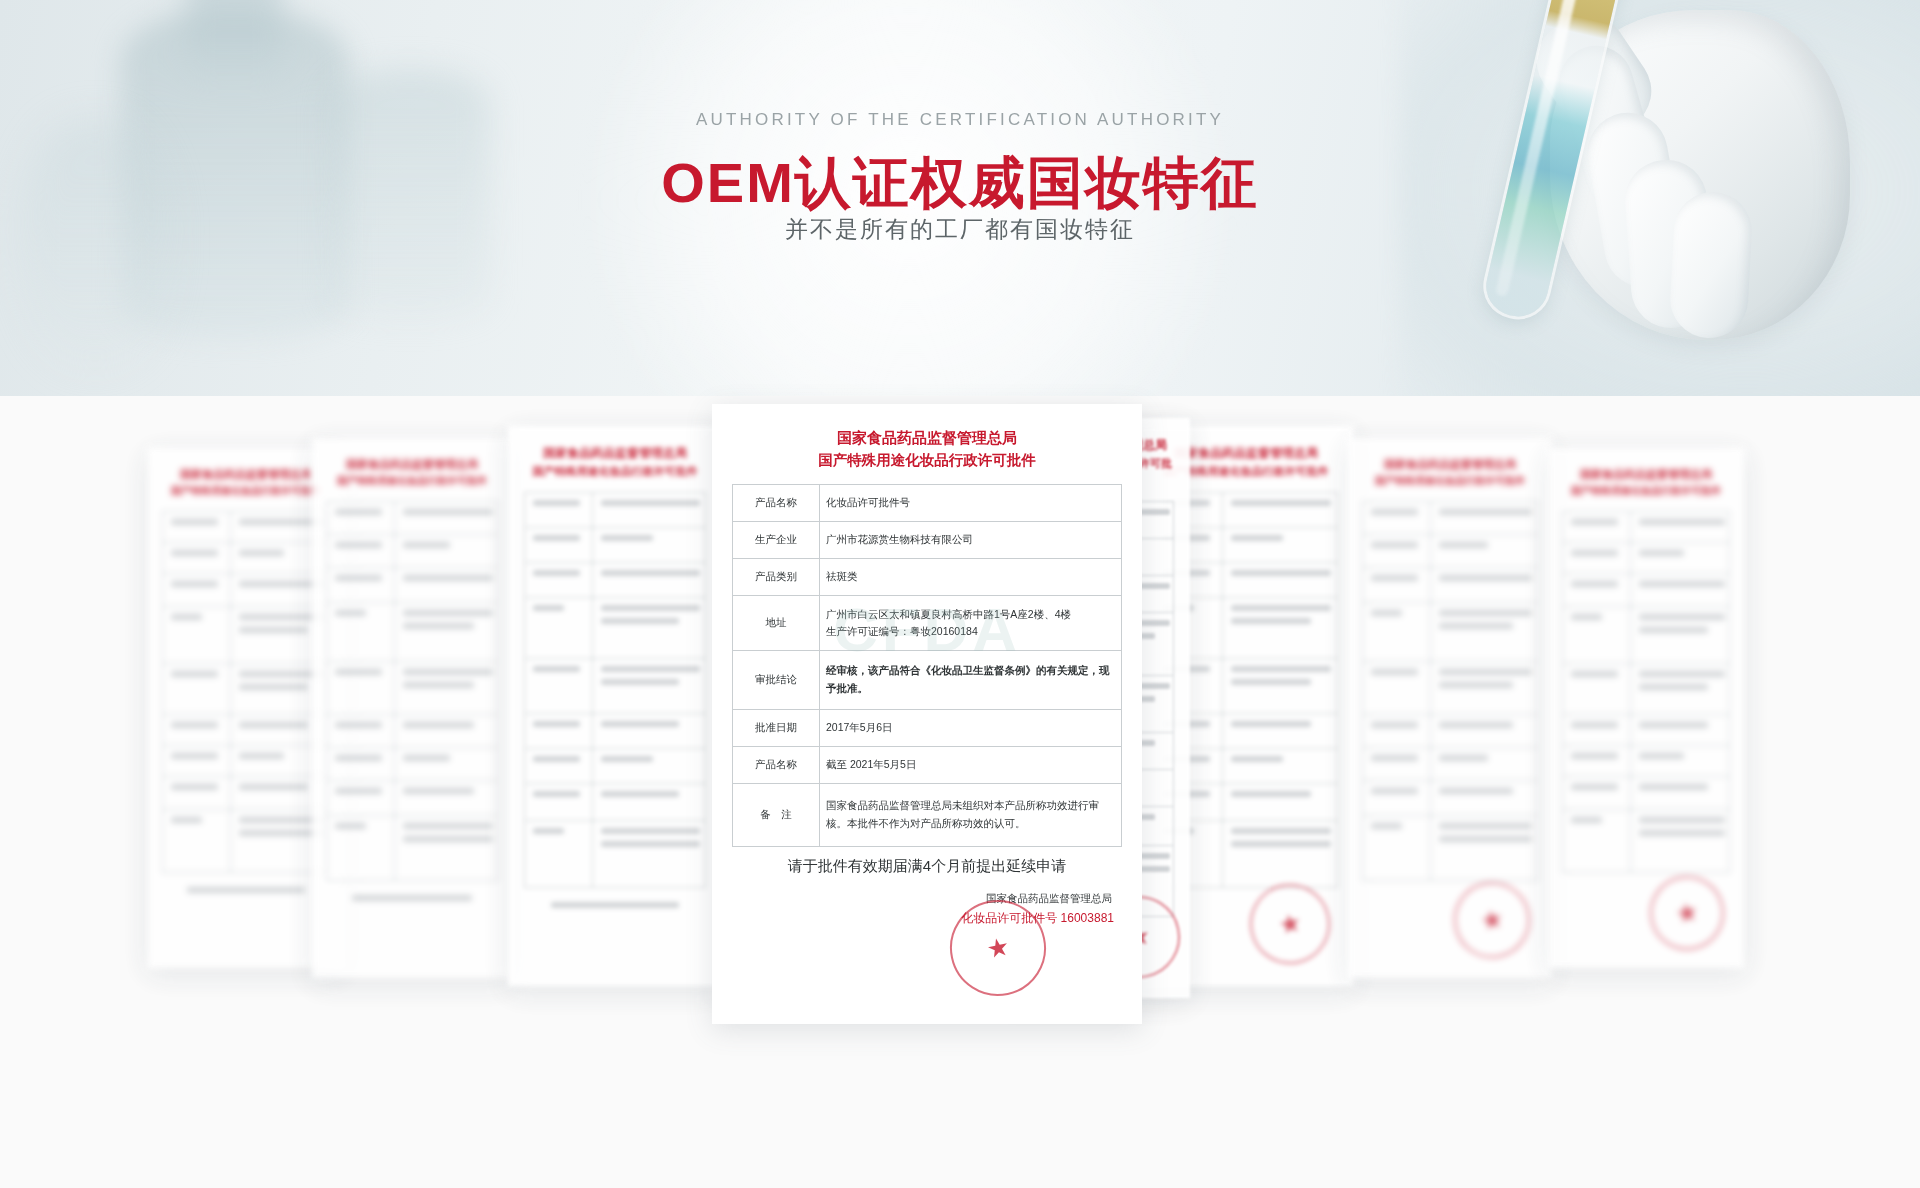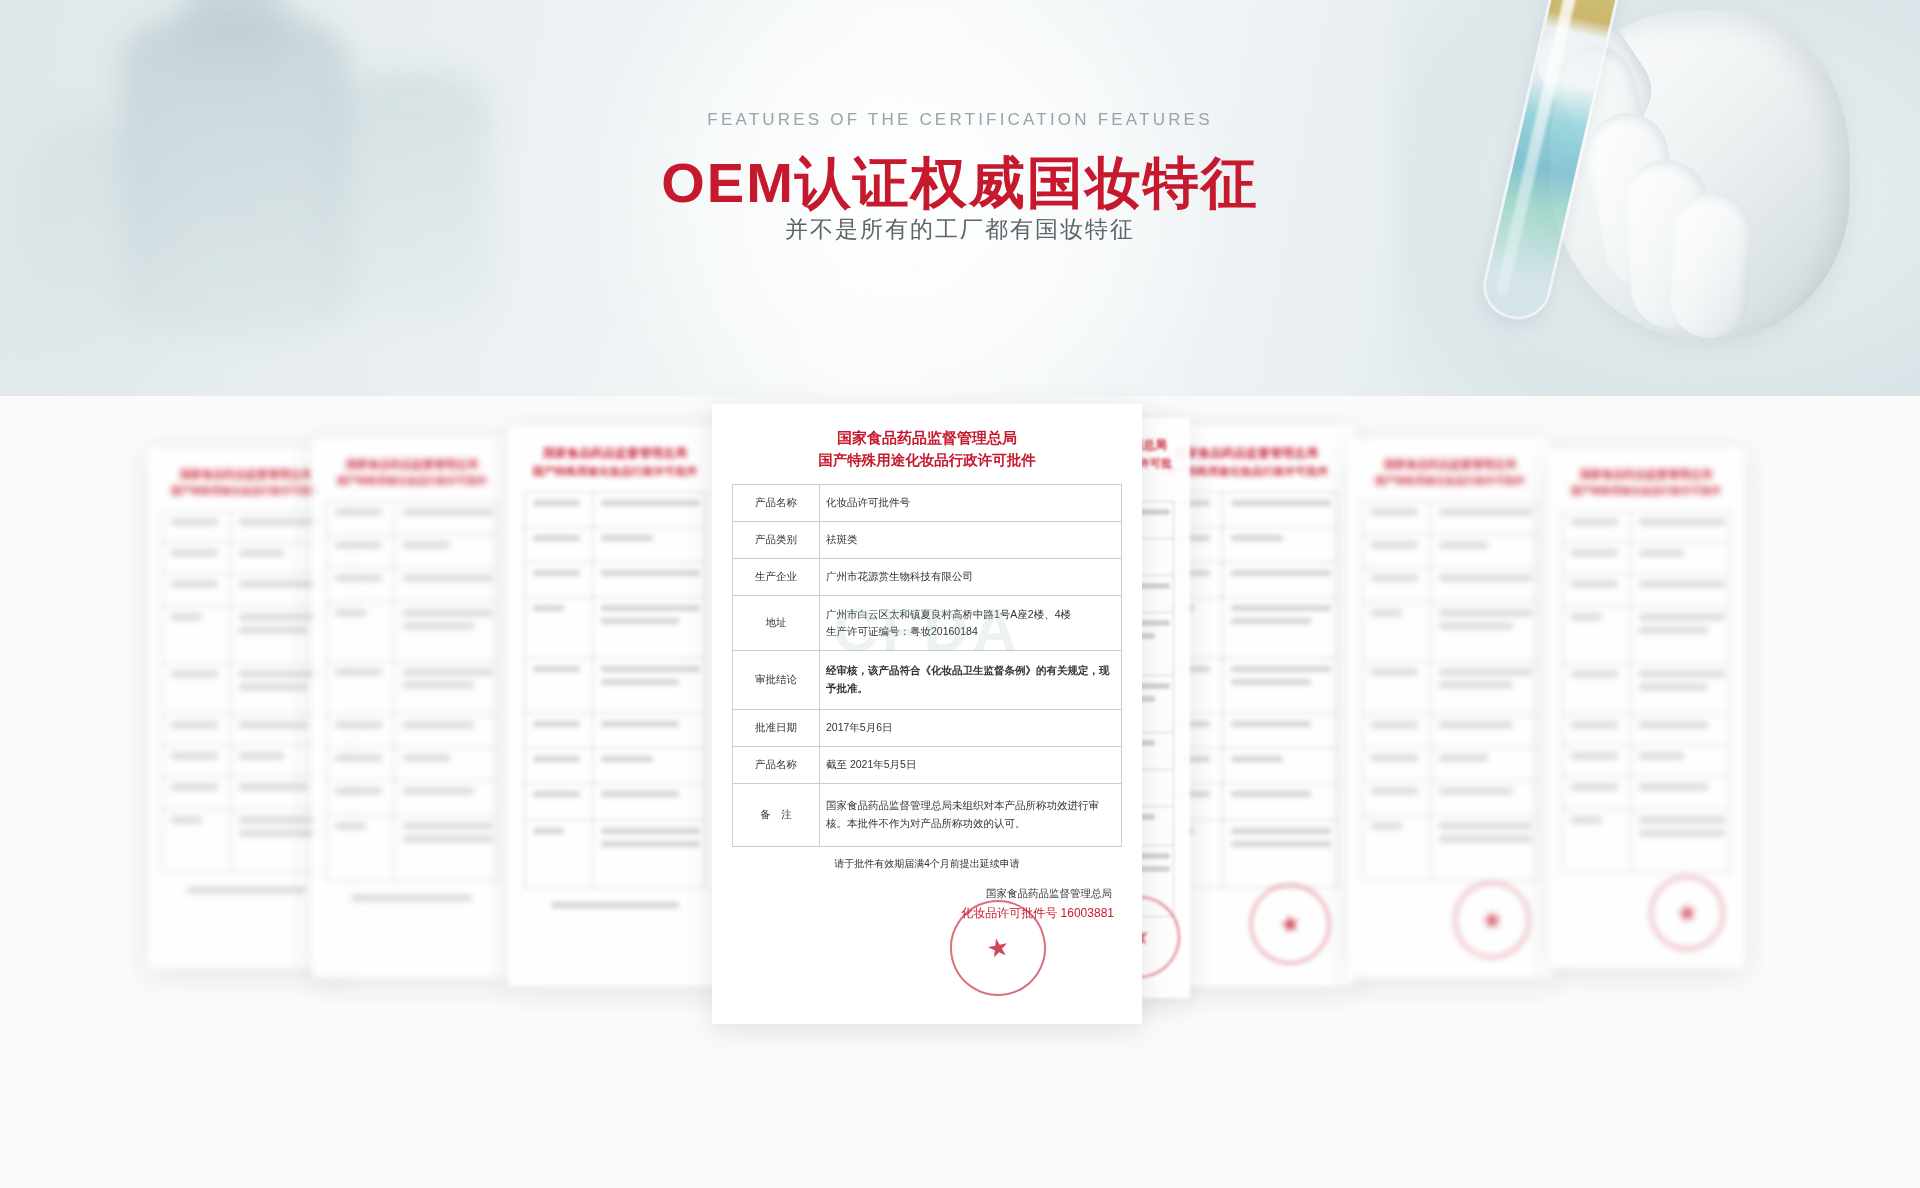--- a/index.html
+++ b/index.html
@@ -305,21 +305,21 @@
       <div class="finger f1"></div>
       <div class="finger f2"></div>
       <div class="finger f3"></div>
       <div class="finger f4"></div>
       <div class="tube"></div>
 
       <div class="tube-shine"></div>
     </div>
 
     <div class="hero-text">
-      <div class="hero-eyebrow">FEATURES OF THE CERTIFICATION FEATURES</div>
+      <div class="hero-eyebrow">AUTHORITY OF THE CERTIFICATION AUTHORITY</div>
       <div class="hero-title">OEM认证权威国妆特征</div>
       <div class="hero-sub">并不是所有的工厂都有国妆特征</div>
     </div>
   </section>
 
   <section class="gallery">
 
     <div class="cert blur3" style="left:148px; top:52px; width:196px; height:520px; padding:18px 14px;">
       <div class="cert-head" style="font-size:11px;">国家食品药品监督管理总局</div>
       <div class="cert-head" style="font-size:10px;">国产特殊用途化妆品行政许可批件</div>
@@ -916,26 +916,26 @@
       <div class="cert-head" style="font-size:15px;">国家食品药品监督管理总局</div>
       <div class="cert-head" style="font-size:14.5px;">国产特殊用途化妆品行政许可批件</div>
 
       <table class="cert-table" style="font-size:10.5px;">
         <tbody>
           <tr>
             <td class="k">产品名称</td>
             <td style="height:26px;">化妆品许可批件号</td>
           </tr>
           <tr>
+            <td class="k">生产企业</td>
+            <td style="height:26px;">广州市花源赏生物科技有限公司</td>
+          </tr>
+          <tr>
             <td class="k">产品类别</td>
             <td style="height:26px;">祛斑类</td>
-          </tr>
-          <tr>
-            <td class="k">生产企业</td>
-            <td style="height:26px;">广州市花源赏生物科技有限公司</td>
           </tr>
           <tr>
             <td class="k">地址</td>
             <td style="height:44px; white-space:pre-line; line-height:1.6;">广州市白云区太和镇夏良村高桥中路1号A座2楼、4楼
 生产许可证编号：粤妆20160184</td>
           </tr>
           <tr>
             <td class="k">审批结论</td>
             <td style="height:48px; line-height:1.7;font-weight:bold;">经审核，该产品符合《化妆品卫生监督条例》的有关规定，现予批准。</td>
           </tr>
@@ -947,21 +947,21 @@
             <td class="k">产品名称</td>
             <td style="height:26px;">截至 2021年5月5日</td>
           </tr>
           <tr>
             <td class="k">备　注</td>
             <td style="height:52px; line-height:1.7;">国家食品药品监督管理总局未组织对本产品所称功效进行审核。本批件不作为对产品所称功效的认可。</td>
           </tr>
         </tbody>
       </table>
 
-      <div class="cert-note" style="font-size:10px;">请于批件有效期届满4个月前提出延续申请</div>
+      <div class="cert-note" style="font-size:15px;">请于批件有效期届满4个月前提出延续申请</div>
       <div class="cert-sign" style="font-size:10.5px;">国家食品药品监督管理总局</div>
       <div class="cert-code" style="font-size:12px;">化妆品许可批件号 16003881</div>
 
       <div class="stamp" style="right:96px; bottom:28px; width:92px; height:92px;">
         <span class="star">★</span>
       </div>
     </div>
 
   </section>
 </div>

